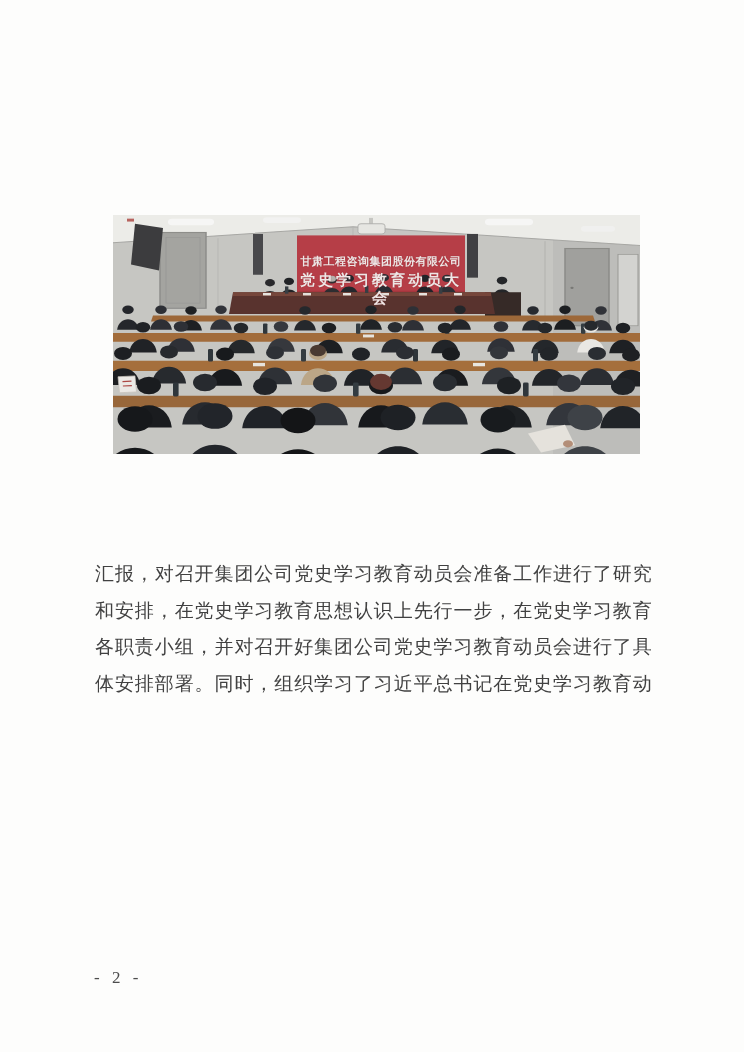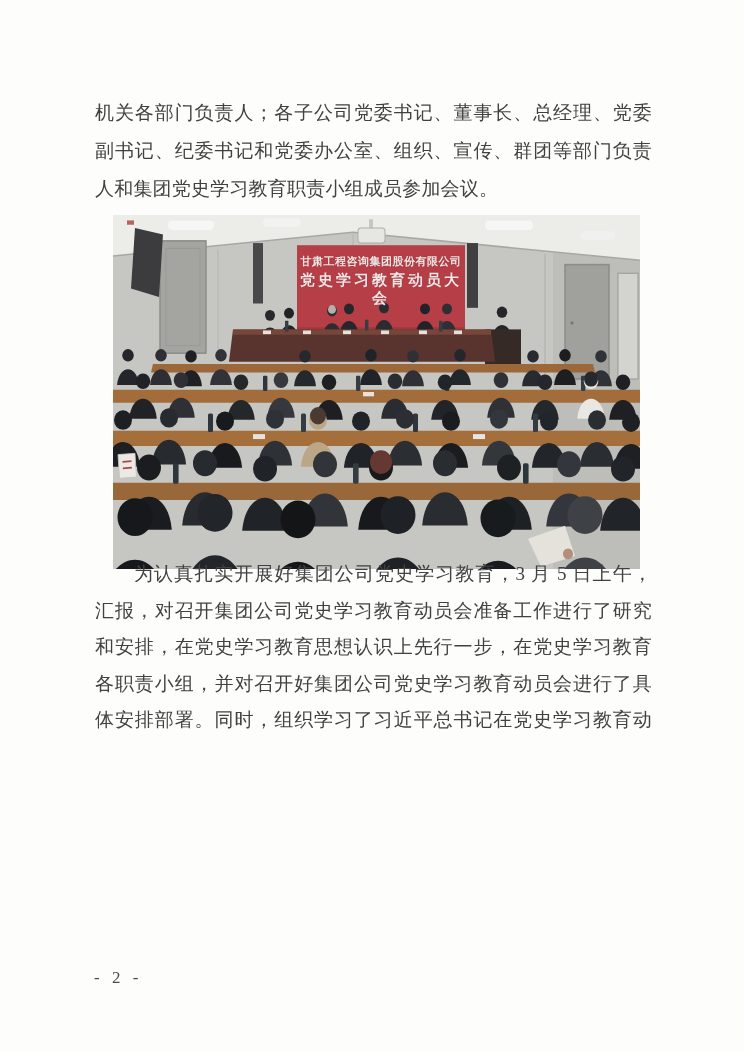--- a/index.html
+++ b/index.html
@@ -20,45 +20,40 @@
   .para2 .tline{line-height:36.6px;height:36.6px;}
   .tline.lastline{text-align-last:left;}
   .tline.indent{text-indent:39px;}
   
   .pagenum{
     position:absolute;left:94px;top:968px;font-size:17px;color:#4c4c4c;
     letter-spacing:4px;font-family:"Liberation Serif","DejaVu Serif",serif;
   }
   
   .photo{
-    position:absolute;left:113px;top:215px;width:527px;height:354px;
+    position:absolute;left:113px;top:215px;width:527px;height:239px;
     overflow:hidden;filter:saturate(0.88) contrast(0.97);
     background:#c7c7c3;
   }
   .photo svg{position:absolute;left:0;top:0;width:100%;height:100%;}
   .banner-text{
     position:absolute;left:184px;top:37px;width:168px;text-align:center;
     color:#f3e9e8;font-weight:700;
     font-family:"Liberation Sans","DejaVu Sans",sans-serif;
     text-shadow:0 0 1px rgba(120,20,25,.6);
     pointer-events:none;
   }
   .banner-l1{font-size:11px;line-height:19px;letter-spacing:0.5px;}
   .banner-l2{font-size:15px;line-height:18px;letter-spacing:3px;}
 </style>
 </head>
 <body>
 
 <div class="page">
 
-  <div class="para para1">
-    <div class="tline">机关各部门负责人；各子公司党委书记、董事长、总经理、党委</div>
-    <div class="tline">副书记、纪委书记和党委办公室、组织、宣传、群团等部门负责</div>
-    <div class="tline lastline">人和集团党史学习教育职责小组成员参加会议。</div>
-  </div>
 
   <div class="photo">
     <svg viewBox="0 0 527 328" preserveAspectRatio="none">
 
       <rect x="0" y="0" width="527" height="328" fill="#c8c8c4"></rect>
       <rect x="440" y="0" width="87" height="328" fill="#bfbfbb"></rect>
 
       <polygon points="0,0 527,0 527,42 240,16 0,38" fill="#efefeb"></polygon>
       <polyline points="0,38 240,16 527,42" stroke="#a8a8a4" stroke-width="1.4" fill="none"></polyline>
       <rect x="55" y="5" width="46" height="9" rx="4" fill="#fafaf8"></rect>
@@ -218,21 +213,20 @@
       <polygon points="415,300 452,288 462,316 428,326" fill="#e8e5de"></polygon>
       <circle cx="455" cy="314" r="5" fill="#b98e74"></circle>
     </svg>
     <div class="banner-text">
       <div class="banner-l1">甘肃工程咨询集团股份有限公司</div>
       <div class="banner-l2">党史学习教育动员大会</div>
     </div>
   </div>
 
   <div class="para para2">
-    <div class="tline indent">为认真扎实开展好集团公司党史学习教育，3 月 5 日上午，</div>
     <div class="tline">汇报，对召开集团公司党史学习教育动员会准备工作进行了研究</div>
     <div class="tline">和安排，在党史学习教育思想认识上先行一步，在党史学习教育</div>
     <div class="tline">各职责小组，并对召开好集团公司党史学习教育动员会进行了具</div>
     <div class="tline">体安排部署。同时，组织学习了习近平总书记在党史学习教育动</div>
   </div>
 
   <div class="pagenum">- 2 -</div>
 
 </div>
 

